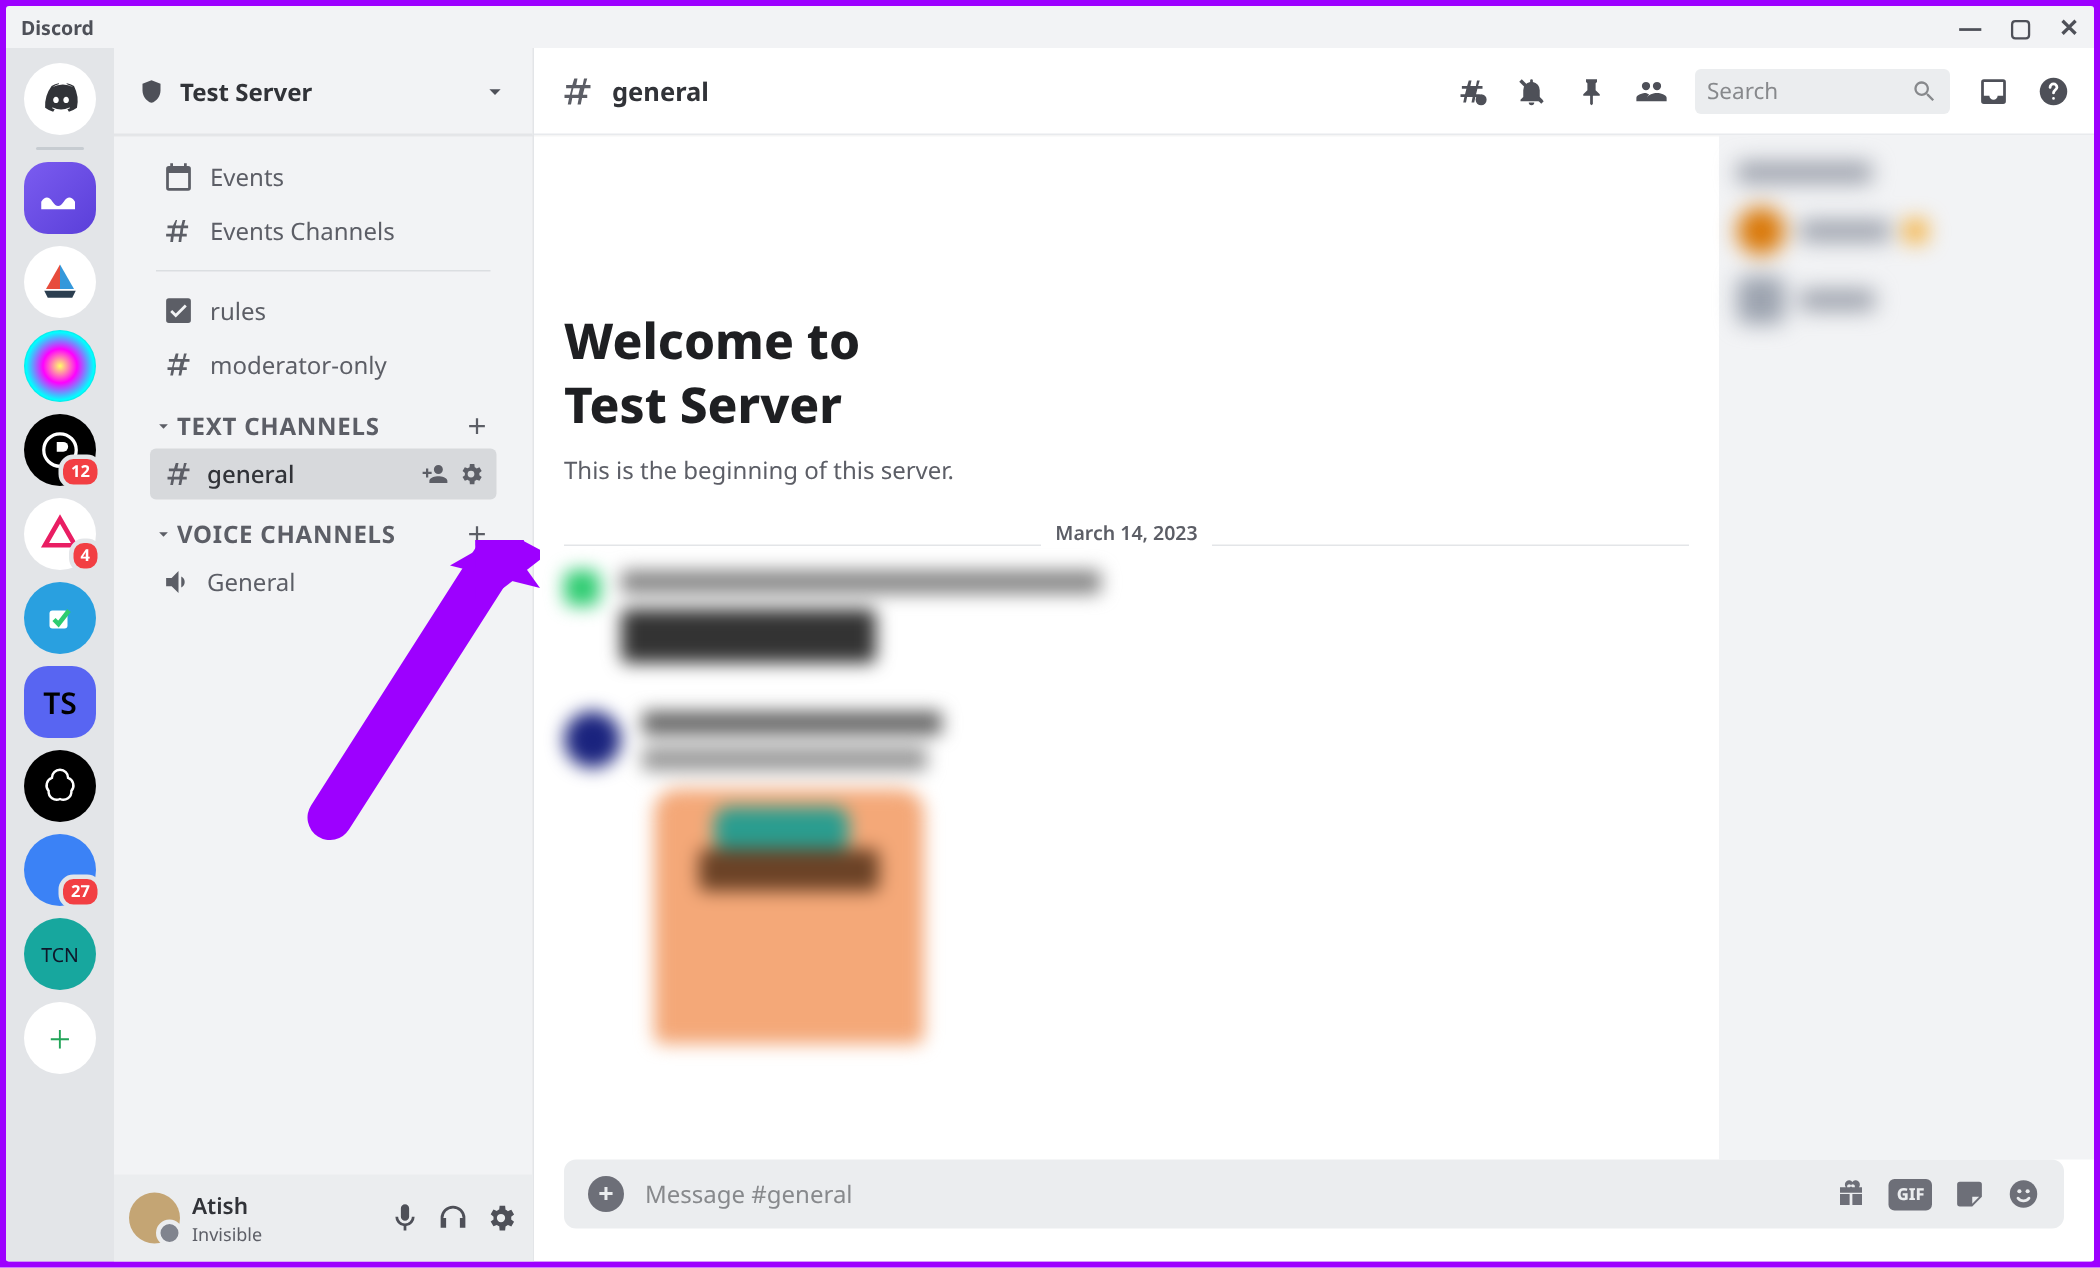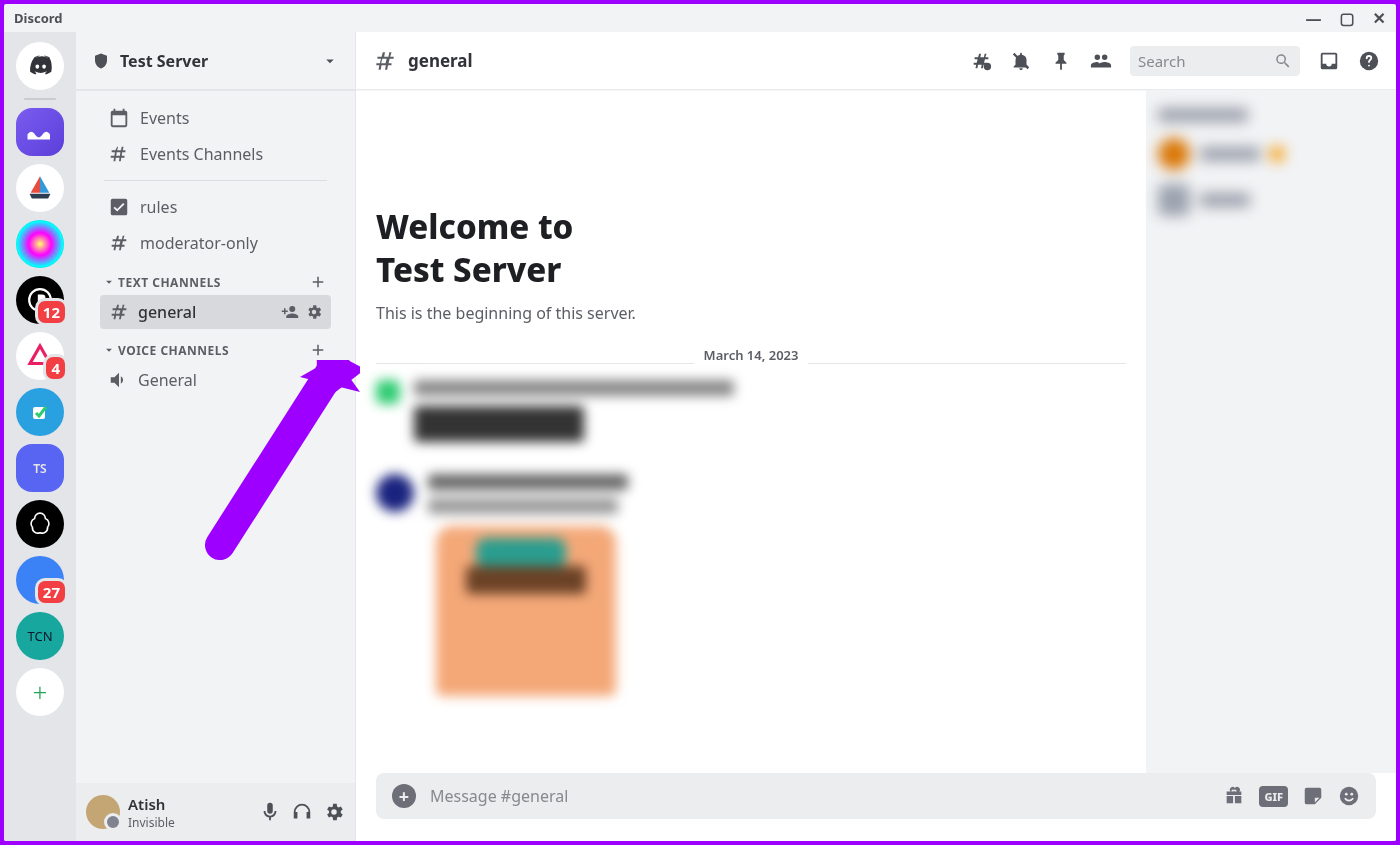--- a/index.html
+++ b/index.html
@@ -5,29 +5,29 @@
 * { margin: 0; padding: 0; box-sizing: border-box; font-family: "gg sans", "Noto Sans", "Helvetica Neue", Helvetica, Arial, sans-serif; }
 body { width: 1400px; height: 845px; background: #9d00ff; padding: 4px; overflow: hidden; }
 .app { width: 100%; height: 100%; background: #f2f3f5; display: flex; flex-direction: column; border-radius: 2px; overflow: hidden; }
 .titlebar { height: 28px; display: flex; align-items: center; padding: 0 10px; color: #4e5058; font-size: 13px; font-weight: 700; justify-content: space-between; }
 .titlebar-right { display: flex; gap: 18px; color: #4e5058; }
 .titlebar-right span { font-size: 16px; cursor: default; }
 .body { flex: 1; display: flex; min-height: 0; }
 .server-col { width: 72px; background: #e3e5e8; display: flex; flex-direction: column; align-items: center; padding-top: 10px; gap: 8px; }
 .server-pill { width: 48px; height: 48px; border-radius: 50%; display: flex; align-items: center; justify-content: center; position: relative; cursor: pointer; }
 .server-pill.active { border-radius: 16px; }
-.server-pill .badge { position: absolute; bottom: -2px; right: -4px; background: #f23f43; color: #fff; font-size: 15px; font-weight: 700; padding: 1px 5px; border-radius: 10px; border: 3px solid #e3e5e8; }
+.server-pill .badge { position: absolute; bottom: -2px; right: -4px; background: #f23f43; color: #fff; font-size: 11px; font-weight: 700; padding: 1px 5px; border-radius: 10px; border: 3px solid #e3e5e8; }
 .server-sep { width: 32px; height: 2px; background: #c7ccd1; border-radius: 1px; }
 .channel-col { width: 280px; background: #f2f3f5; display: flex; flex-direction: column; border-right: 1px solid #e3e5e8; }
 .server-header { height: 58px; display: flex; align-items: center; padding: 0 16px; font-weight: 700; font-size: 16px; color: #313338; border-bottom: 1px solid #e3e5e8; justify-content: space-between; cursor: pointer; box-shadow: 0 1px 0 rgba(0,0,0,0.05);}
 .server-header .left { display: flex; align-items: center; gap: 10px; }
 .channel-list { flex: 1; overflow-y: auto; padding: 10px 24px; }
 .nav-item { display: flex; align-items: center; gap: 10px; padding: 7px 8px; color: #5c5e66; font-size: 16px; border-radius: 4px; cursor: pointer; }
 .nav-sep { height: 1px; background: #dbdee1; margin: 8px 4px; }
-.cat-header { display: flex; align-items: center; justify-content: space-between; padding: 12px 4px 4px 2px; color: #5c5e66; font-size: 12px; font-weight: 700; letter-spacing: 0.5px; cursor: pointer; }
+.cat-header { display: flex; align-items: center; justify-content: space-between; padding: 12px 4px 4px 2px; color: #5c5e66; font-size: 16px; font-weight: 700; letter-spacing: 0.5px; cursor: pointer; }
 .cat-header .cat-left { display: flex; align-items: center; gap: 2px; }
 .channel-item { display: flex; align-items: center; gap: 8px; padding: 6px 8px; color: #5c5e66; font-size: 16px; border-radius: 4px; cursor: pointer; position: relative; }
 .channel-item.selected { background: #d7d9dc; color: #313338; font-weight: 500; }
 .channel-item .ch-actions { margin-left: auto; display: flex; gap: 6px; color: #5c5e66; }
 .user-panel { height: 58px; background: #ebedef; display: flex; align-items: center; padding: 0 10px; gap: 8px; }
 .user-panel .avatar { width: 34px; height: 34px; border-radius: 50%; background: #c4a574; position: relative; }
 .user-panel .avatar::after { content:''; position:absolute; bottom:-2px; right:-2px; width:12px; height:12px; border-radius:50%; background:#80848e; border:3px solid #ebedef; }
 .user-panel .uinfo { flex: 1; font-size: 14px; }
 .user-panel .uname { font-weight: 600; color: #313338; font-size: 15px;}
 .user-panel .ustatus { font-size: 12px; color: #5c5e66; }
@@ -113,21 +113,21 @@
             <path d="M12 4 20 18H4Z" fill="none" stroke="#e91e63" stroke-width="2.5"></path>
           </svg>
         <span class="badge">4</span>
       </div>
       <div class="server-pill" style="background:#29a0e0">
         <svg viewBox="0 0 24 24" style="width:24px;height:24px">
             <rect x="5" y="7" width="12" height="12" fill="#fff" rx="2"></rect>
             <path d="M8 13l3 3 7-9" stroke="#2ecc71" stroke-width="3" fill="none"></path>
           </svg>
       </div>
-      <div class="server-pill active" style="background:#5865f2;color:#e5e5e5;font-weight:600;font-size:12px">TS</div>
+      <div class="server-pill active" style="background:#5865f2;color:#000000;font-weight:600;font-size:20px">TS</div>
       <div class="server-pill" style="background:#000">
         <svg viewBox="0 0 24 24" style="width:26px;height:26px;fill:none;stroke:#fff;stroke-width:1.5">
             <path d="M12 2a5 5 0 0 1 5 5 5 5 0 0 1 2 8 5 5 0 0 1-7 5 5 5 0 0 1-7-5 5 5 0 0 1 2-8 5 5 0 0 1 5-5Z"></path>
           </svg>
       </div>
       <div class="server-pill" style="background:#3b82f6">
         <span class="badge">27</span>
       </div>
       <div class="server-pill" style="background:#17a79e;color:#0f172a;font-size:13px;font-weight:400">TCN</div>
       <div class="server-pill" style="background:#fff;color:#23a559;font-size:26px;font-weight:300">+</div>

